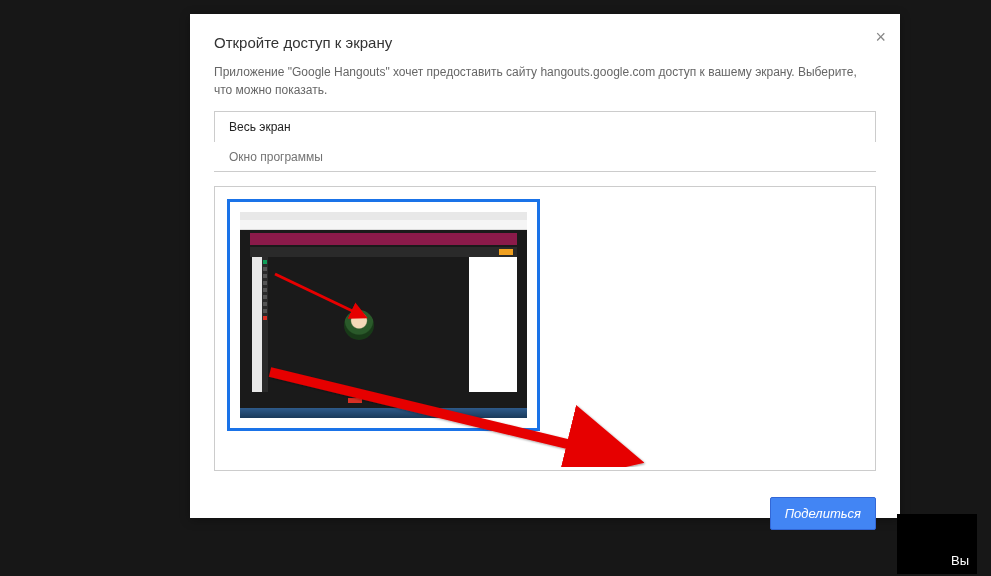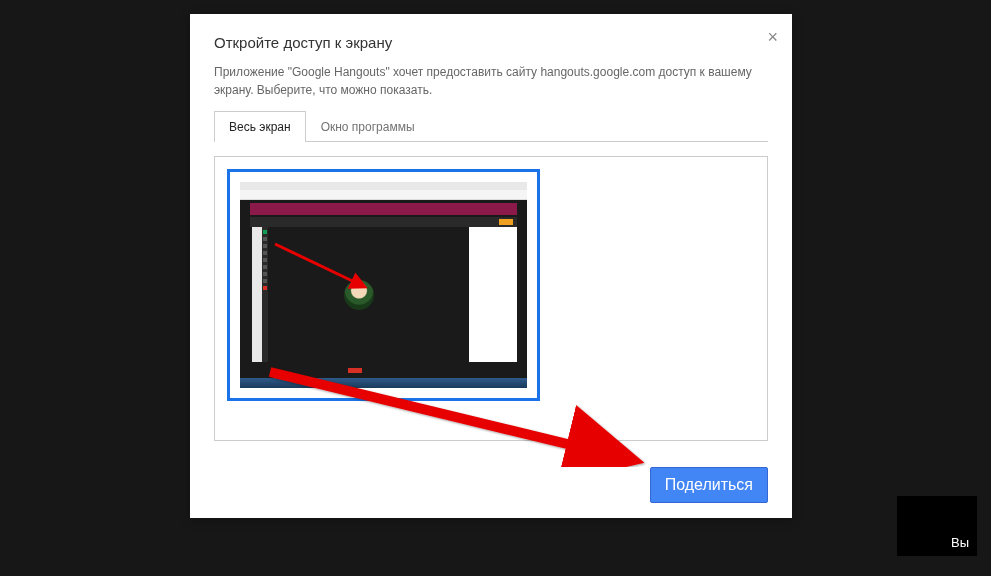--- a/index.html
+++ b/index.html
@@ -8,21 +8,21 @@
       height: 576px;
       background: #171717;
       font-family: Arial, sans-serif;
       position: relative;
       overflow: hidden;
     }
     .dialog {
       position: absolute;
       left: 190px;
       top: 14px;
-      width: 602px;
+      width: 710px;
       height: 504px;
       background: #fff;
       box-shadow: 0 2px 10px rgba(0,0,0,0.3);
     }
     .dialog-header {
       padding: 20px 24px 8px 24px;
       position: relative;
     }
     .dialog-title {
       font-size: 15px;
@@ -43,20 +43,21 @@
     .dialog-desc {
       padding: 4px 24px 12px 24px;
       font-size: 12px;
       color: #666;
       line-height: 1.5;
     }
     .tabs {
       display: flex;
       border-bottom: 1px solid #ccc;
       margin: 0 24px;
+      flex-direction: column;
     }
     .tab {
       padding: 8px 14px;
       font-size: 12px;
       color: #737373;
       cursor: pointer;
       border: 1px solid transparent;
       border-bottom: none;
       margin-bottom: -1px;
     }
@@ -193,40 +194,41 @@
       top: 4px;
     }
     .dialog-footer {
       display: flex;
       justify-content: flex-end;
       gap: 10px;
       padding: 12px 24px 20px 24px;
     }
     .btn {
       padding: 8px 14px;
-      font-size: 16px;
+      font-size: 13px;
       border: 1px solid #ccc;
       background: #fff;
       cursor: pointer;
       border-radius: 2px;
+      font-style: italic;
     }
     .btn.primary {
       background: #4285f4;
       color: #fff;
       border-color: #3367d6;
     }
     .big-arrow {
       position: absolute;
       pointer-events: none;
       z-index: 10;
     }
     .you-label {
       position: absolute;
       right: 14px;
-      bottom: 20px;
+      bottom: 2px;
       width: 80px;
       height: 60px;
       background: #000;
       color: #fff;
       font-size: 13px;
       display: flex;
       align-items: flex-end;
       justify-content: flex-end;
       padding: 6px 8px;
     }

